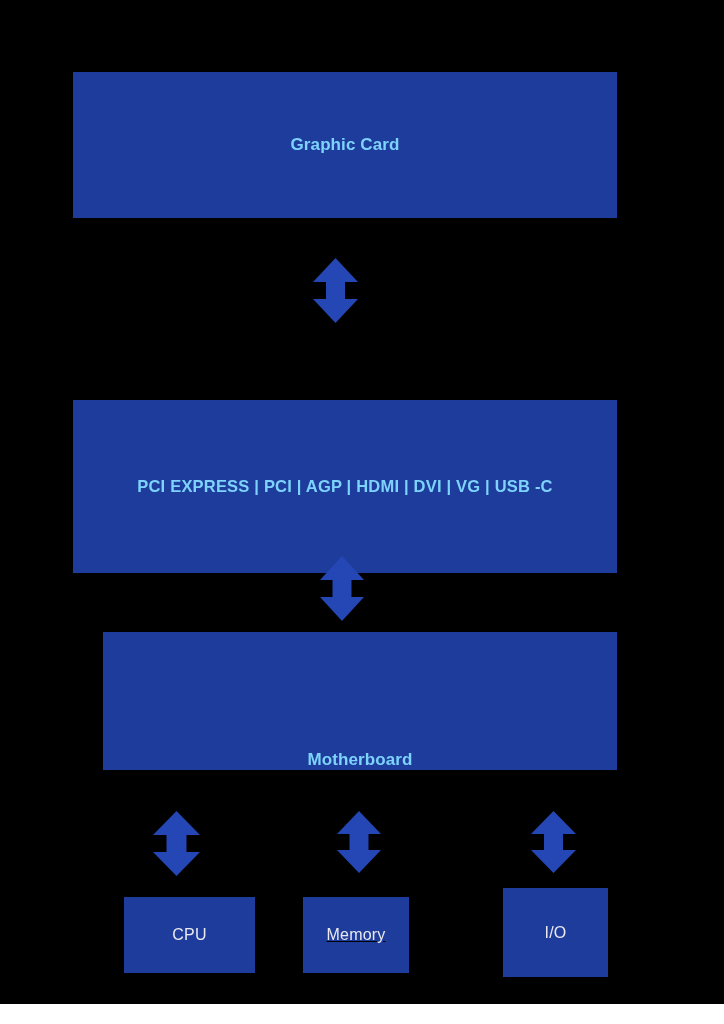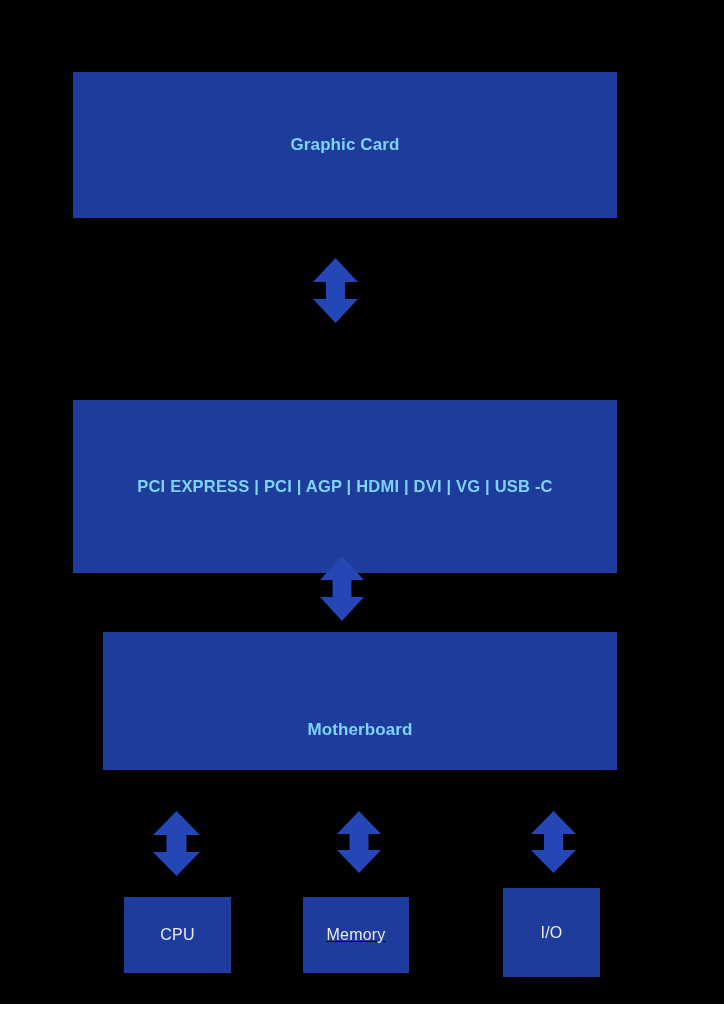--- a/index.html
+++ b/index.html
@@ -48,35 +48,35 @@
 
   #node-connectors {
     left: 73px; top: 364px; width: 544px; height: 173px; margin-top: 36px;
   }
   #node-connectors .node-label {
     font-size: 16.5px; font-weight: bold; letter-spacing: .2px;
   }
 
   #node-motherboard {
     left: 103px; top: 632px; width: 514px; height: 138px;
-    align-items: center;
+    align-items: flex-end;
     padding-top: 58px;
   }
   #node-motherboard .node-label {
     font-size: 17px; font-weight: bold; letter-spacing: .1px;
   }
 
   #node-cpu {
-    left: 124px; top: 897px; width: 107px; height: 76px;
+    left: 124px; top: 897px; width: 131px; height: 76px;
   }
   #node-memory {
     left: 303px; top: 897px; width: 106px; height: 76px; text-decoration: underline;
   }
   #node-io {
-    left: 503px; top: 888px; width: 97px; height: 89px;
+    left: 503px; top: 888px; width: 105px; height: 89px;
   }
   #node-cpu .node-label,
   #node-memory .node-label,
   #node-io .node-label {
     font-size: 16px; font-weight: normal; color: #e9e9ef; letter-spacing: .2px;
   }
 
   
   .arrow {
     position: absolute;

